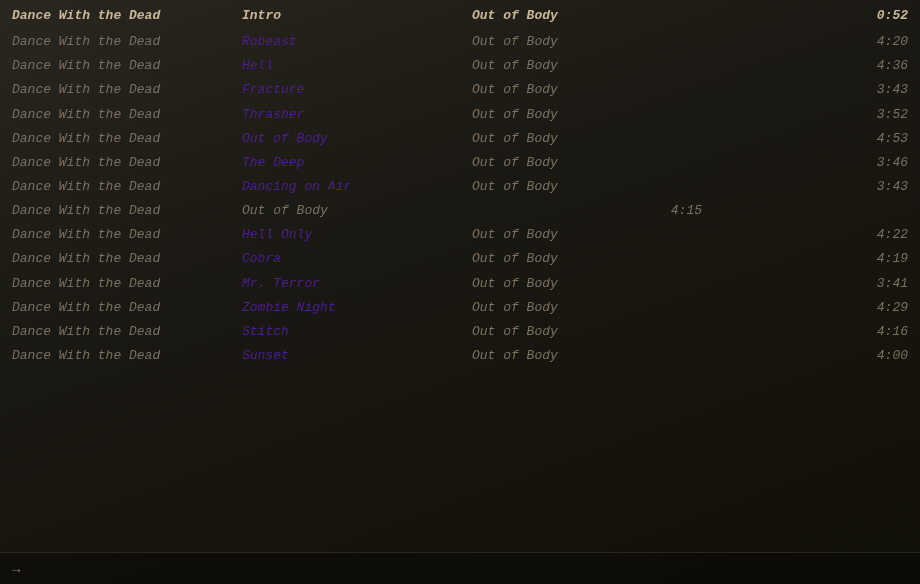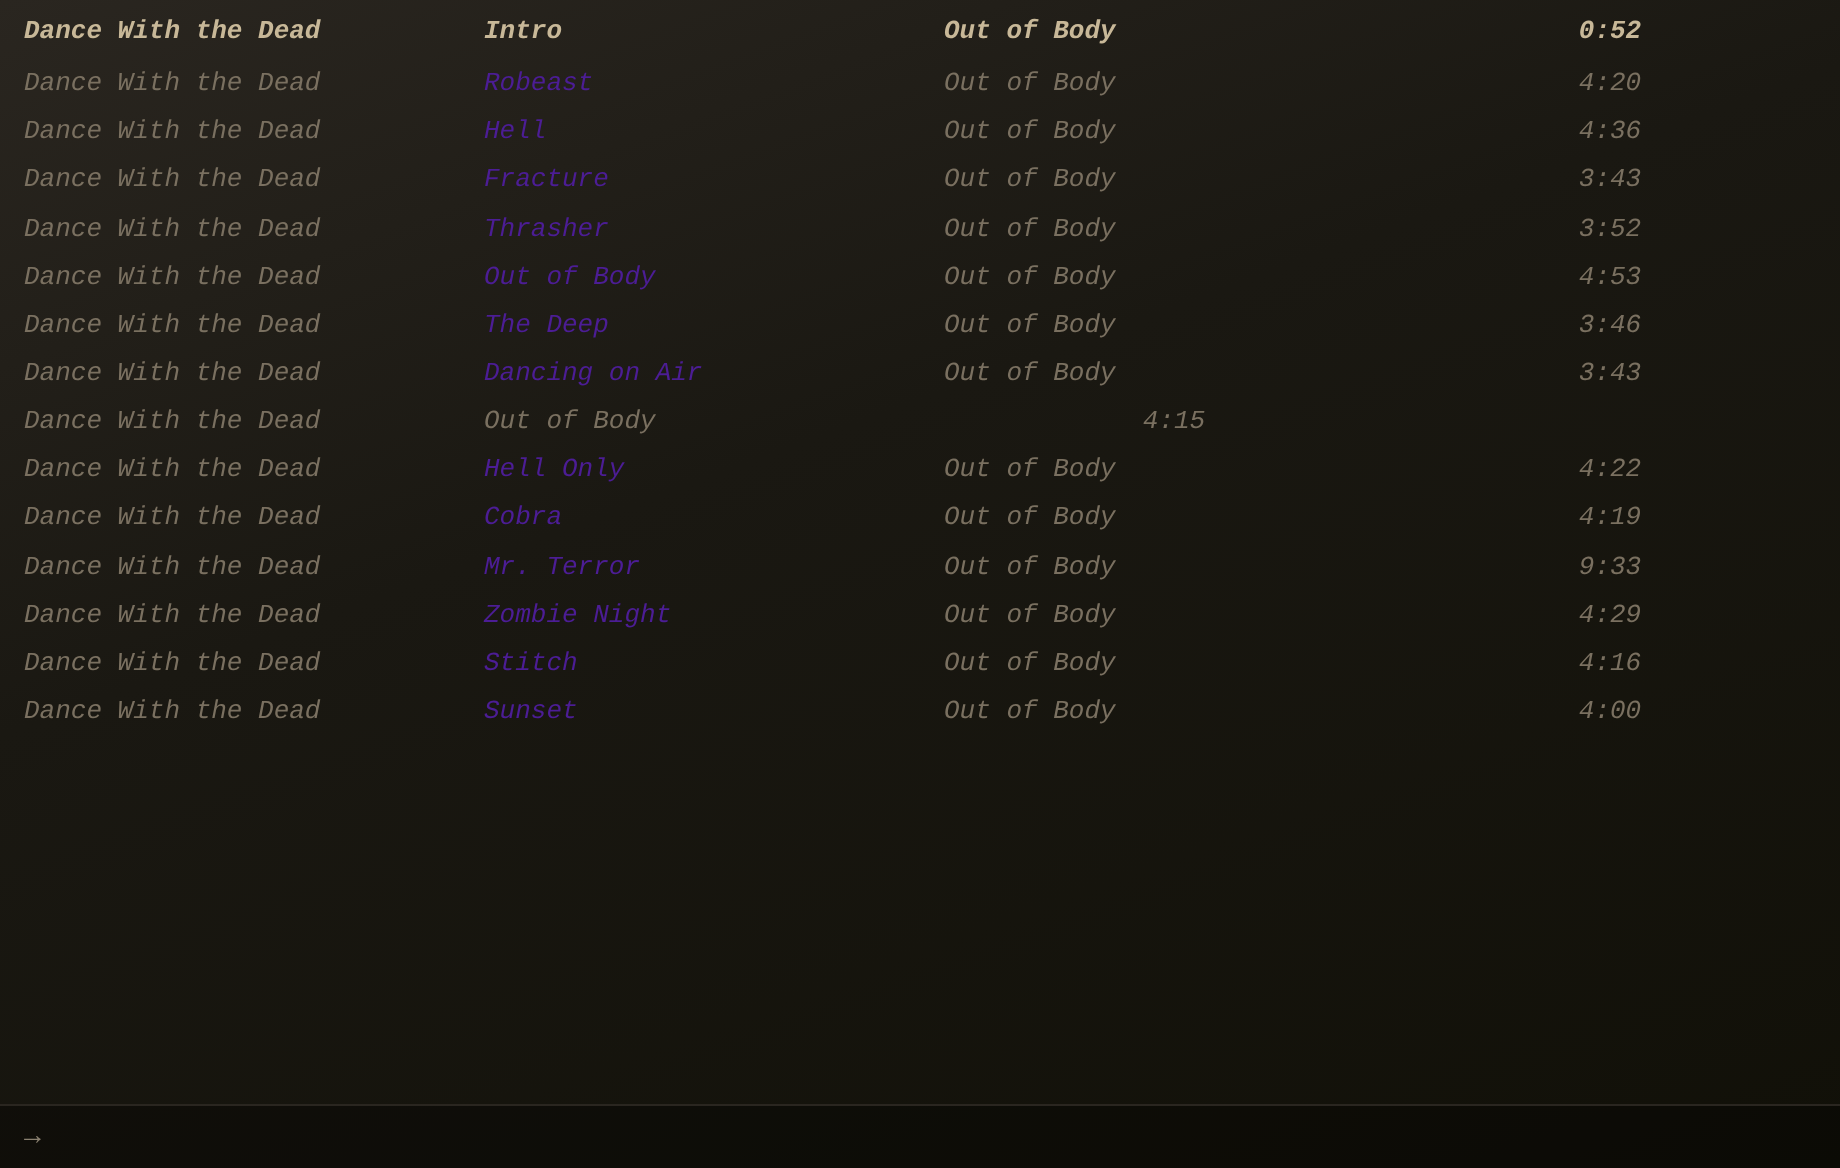--- a/index.html
+++ b/index.html
@@ -45,21 +45,21 @@
 
     .col-title {
       color: #4c1d95;
     }
 
     .col-album {
       color: #7a7060;
     }
 
     .col-duration {
-      text-align: center;
+      text-align: right;
       color: #7a7060;
     }
 
     .header .col-artist,
     .header .col-title,
     .header .col-album,
     .header .col-duration {
       color: #c8b898;
     }
 
@@ -148,21 +148,21 @@
     <div class="track-row">
       <span class="col-artist">Dance With the Dead</span>
       <span class="col-title">Cobra</span>
       <span class="col-album">Out of Body</span>
       <span class="col-duration">4:19</span>
     </div>
     <div class="track-row">
       <span class="col-artist">Dance With the Dead</span>
       <span class="col-title">Mr. Terror</span>
       <span class="col-album">Out of Body</span>
-      <span class="col-duration">9:33</span>
+      <span class="col-duration">3:41</span>
     </div>
     <div class="track-row">
       <span class="col-artist">Dance With the Dead</span>
       <span class="col-title">Zombie Night</span>
       <span class="col-album">Out of Body</span>
       <span class="col-duration">4:29</span>
     </div>
     <div class="track-row">
       <span class="col-artist">Dance With the Dead</span>
       <span class="col-title">Stitch</span>

